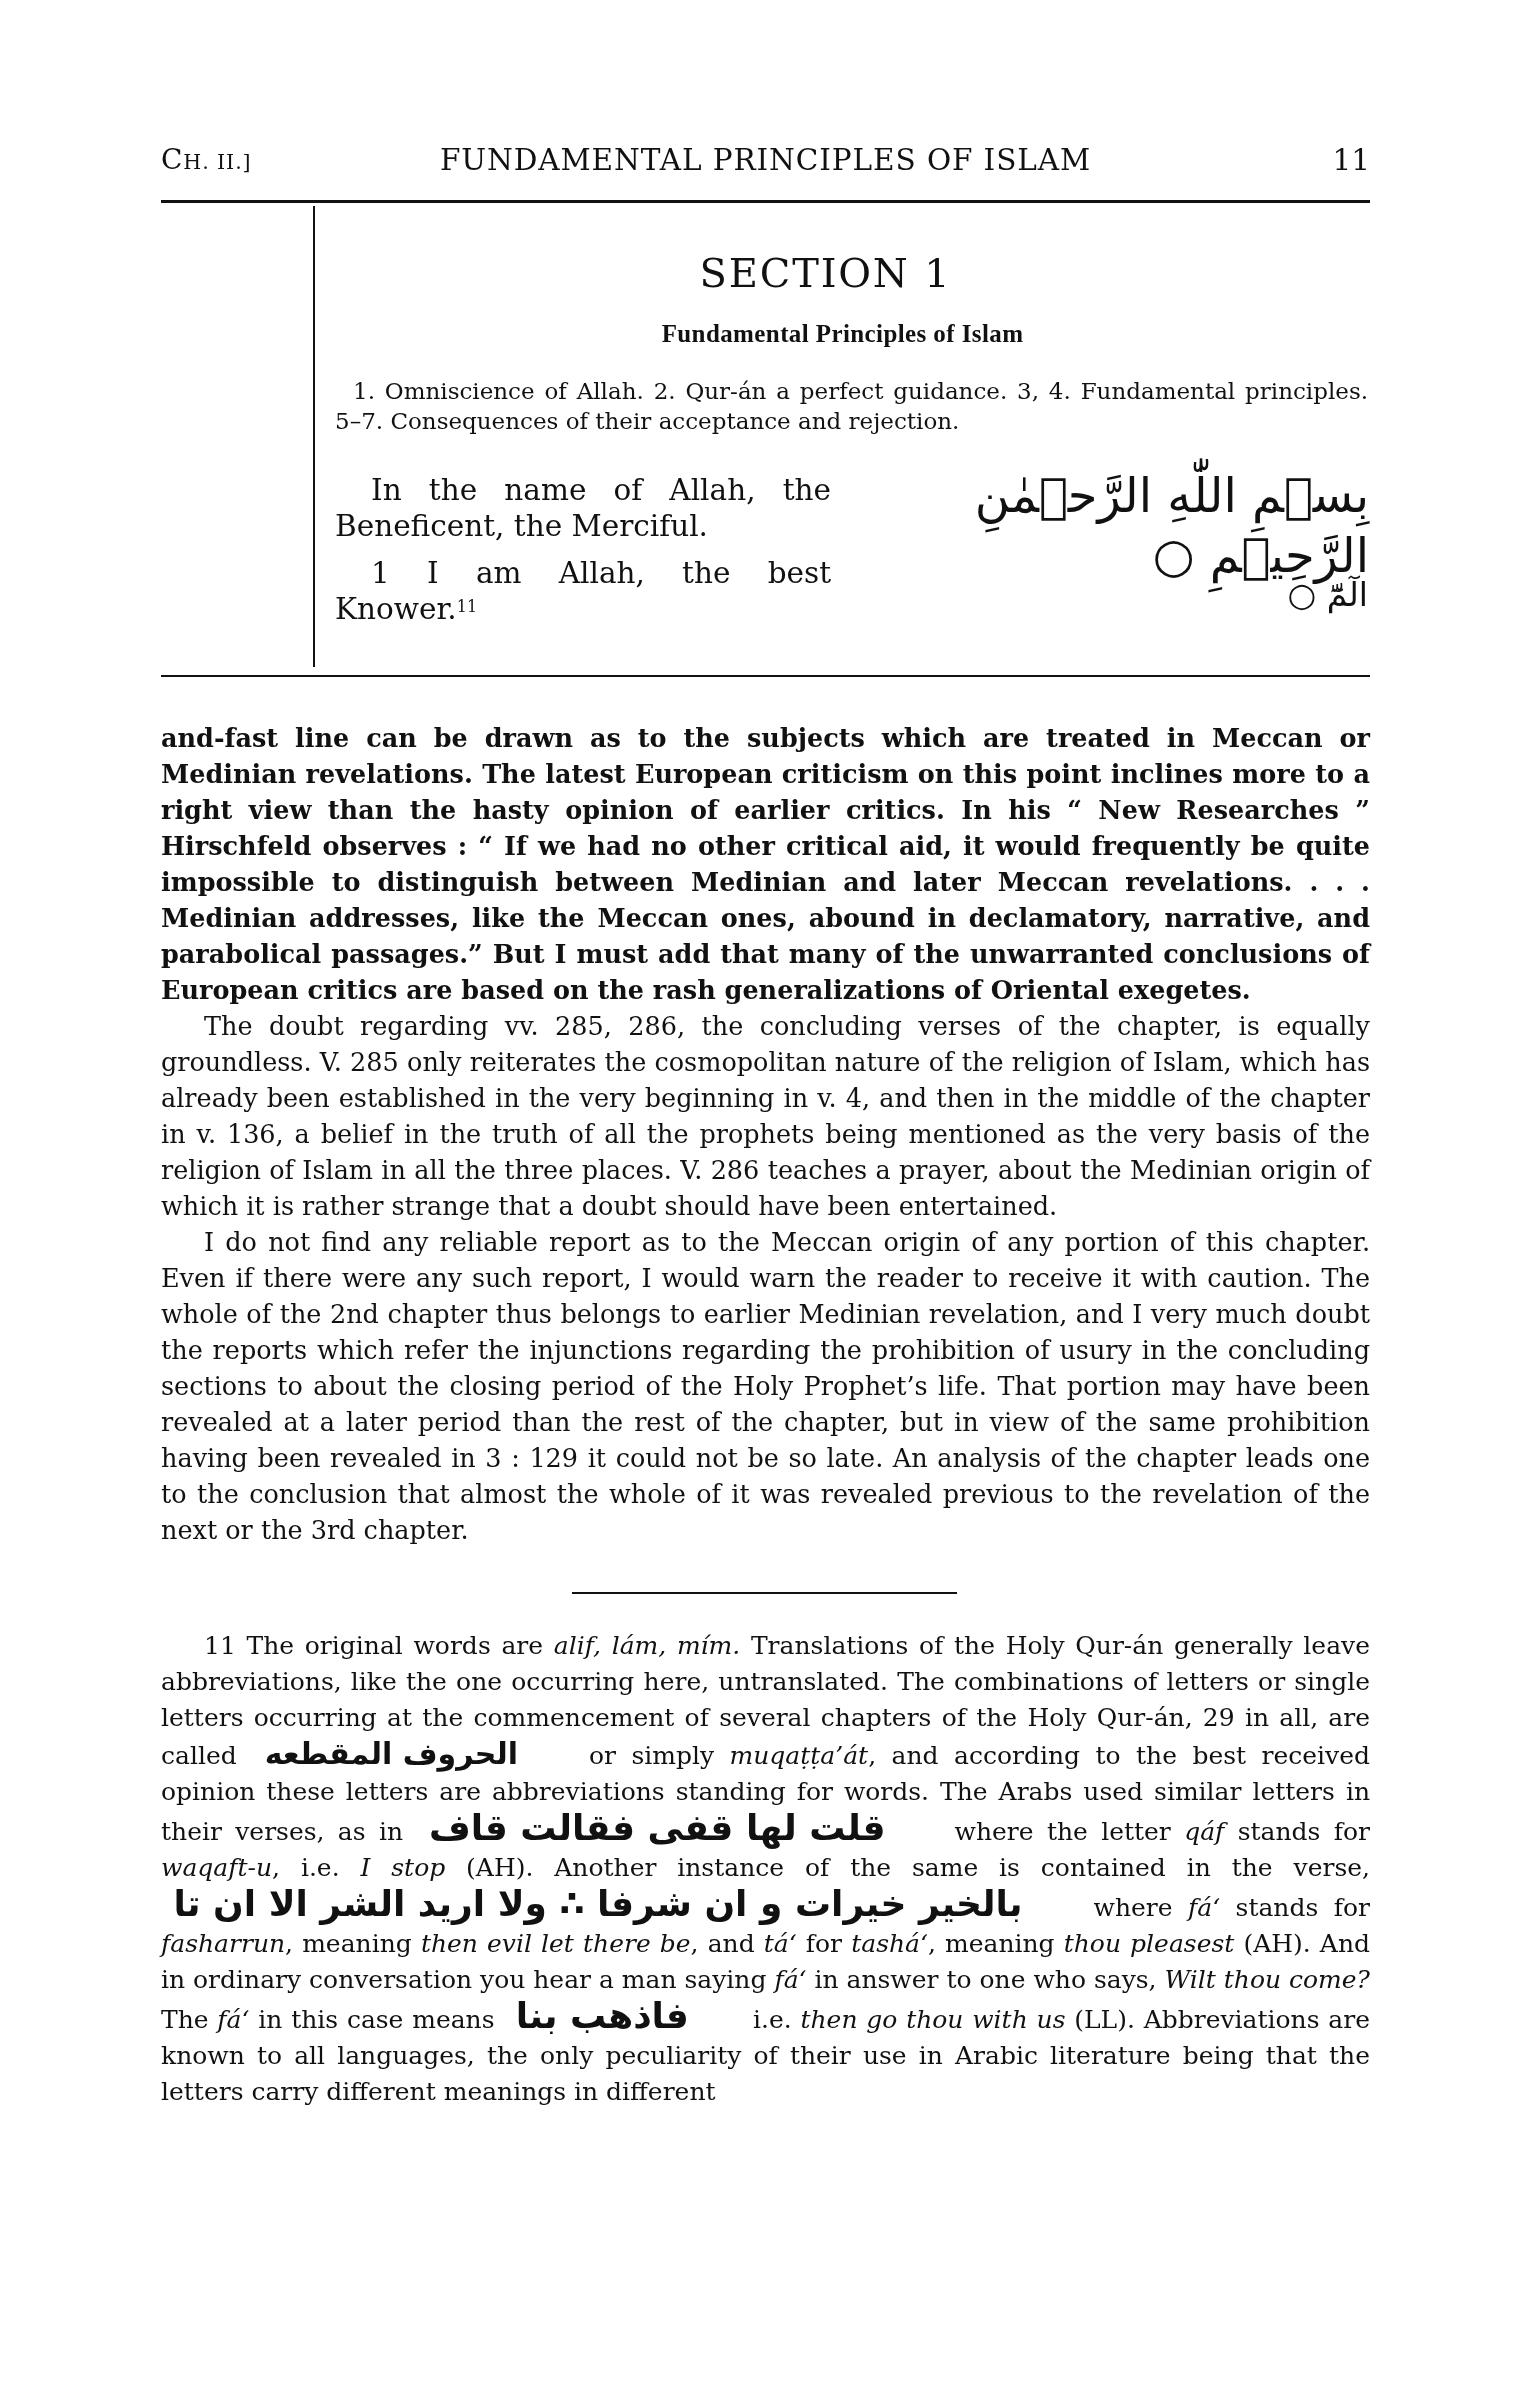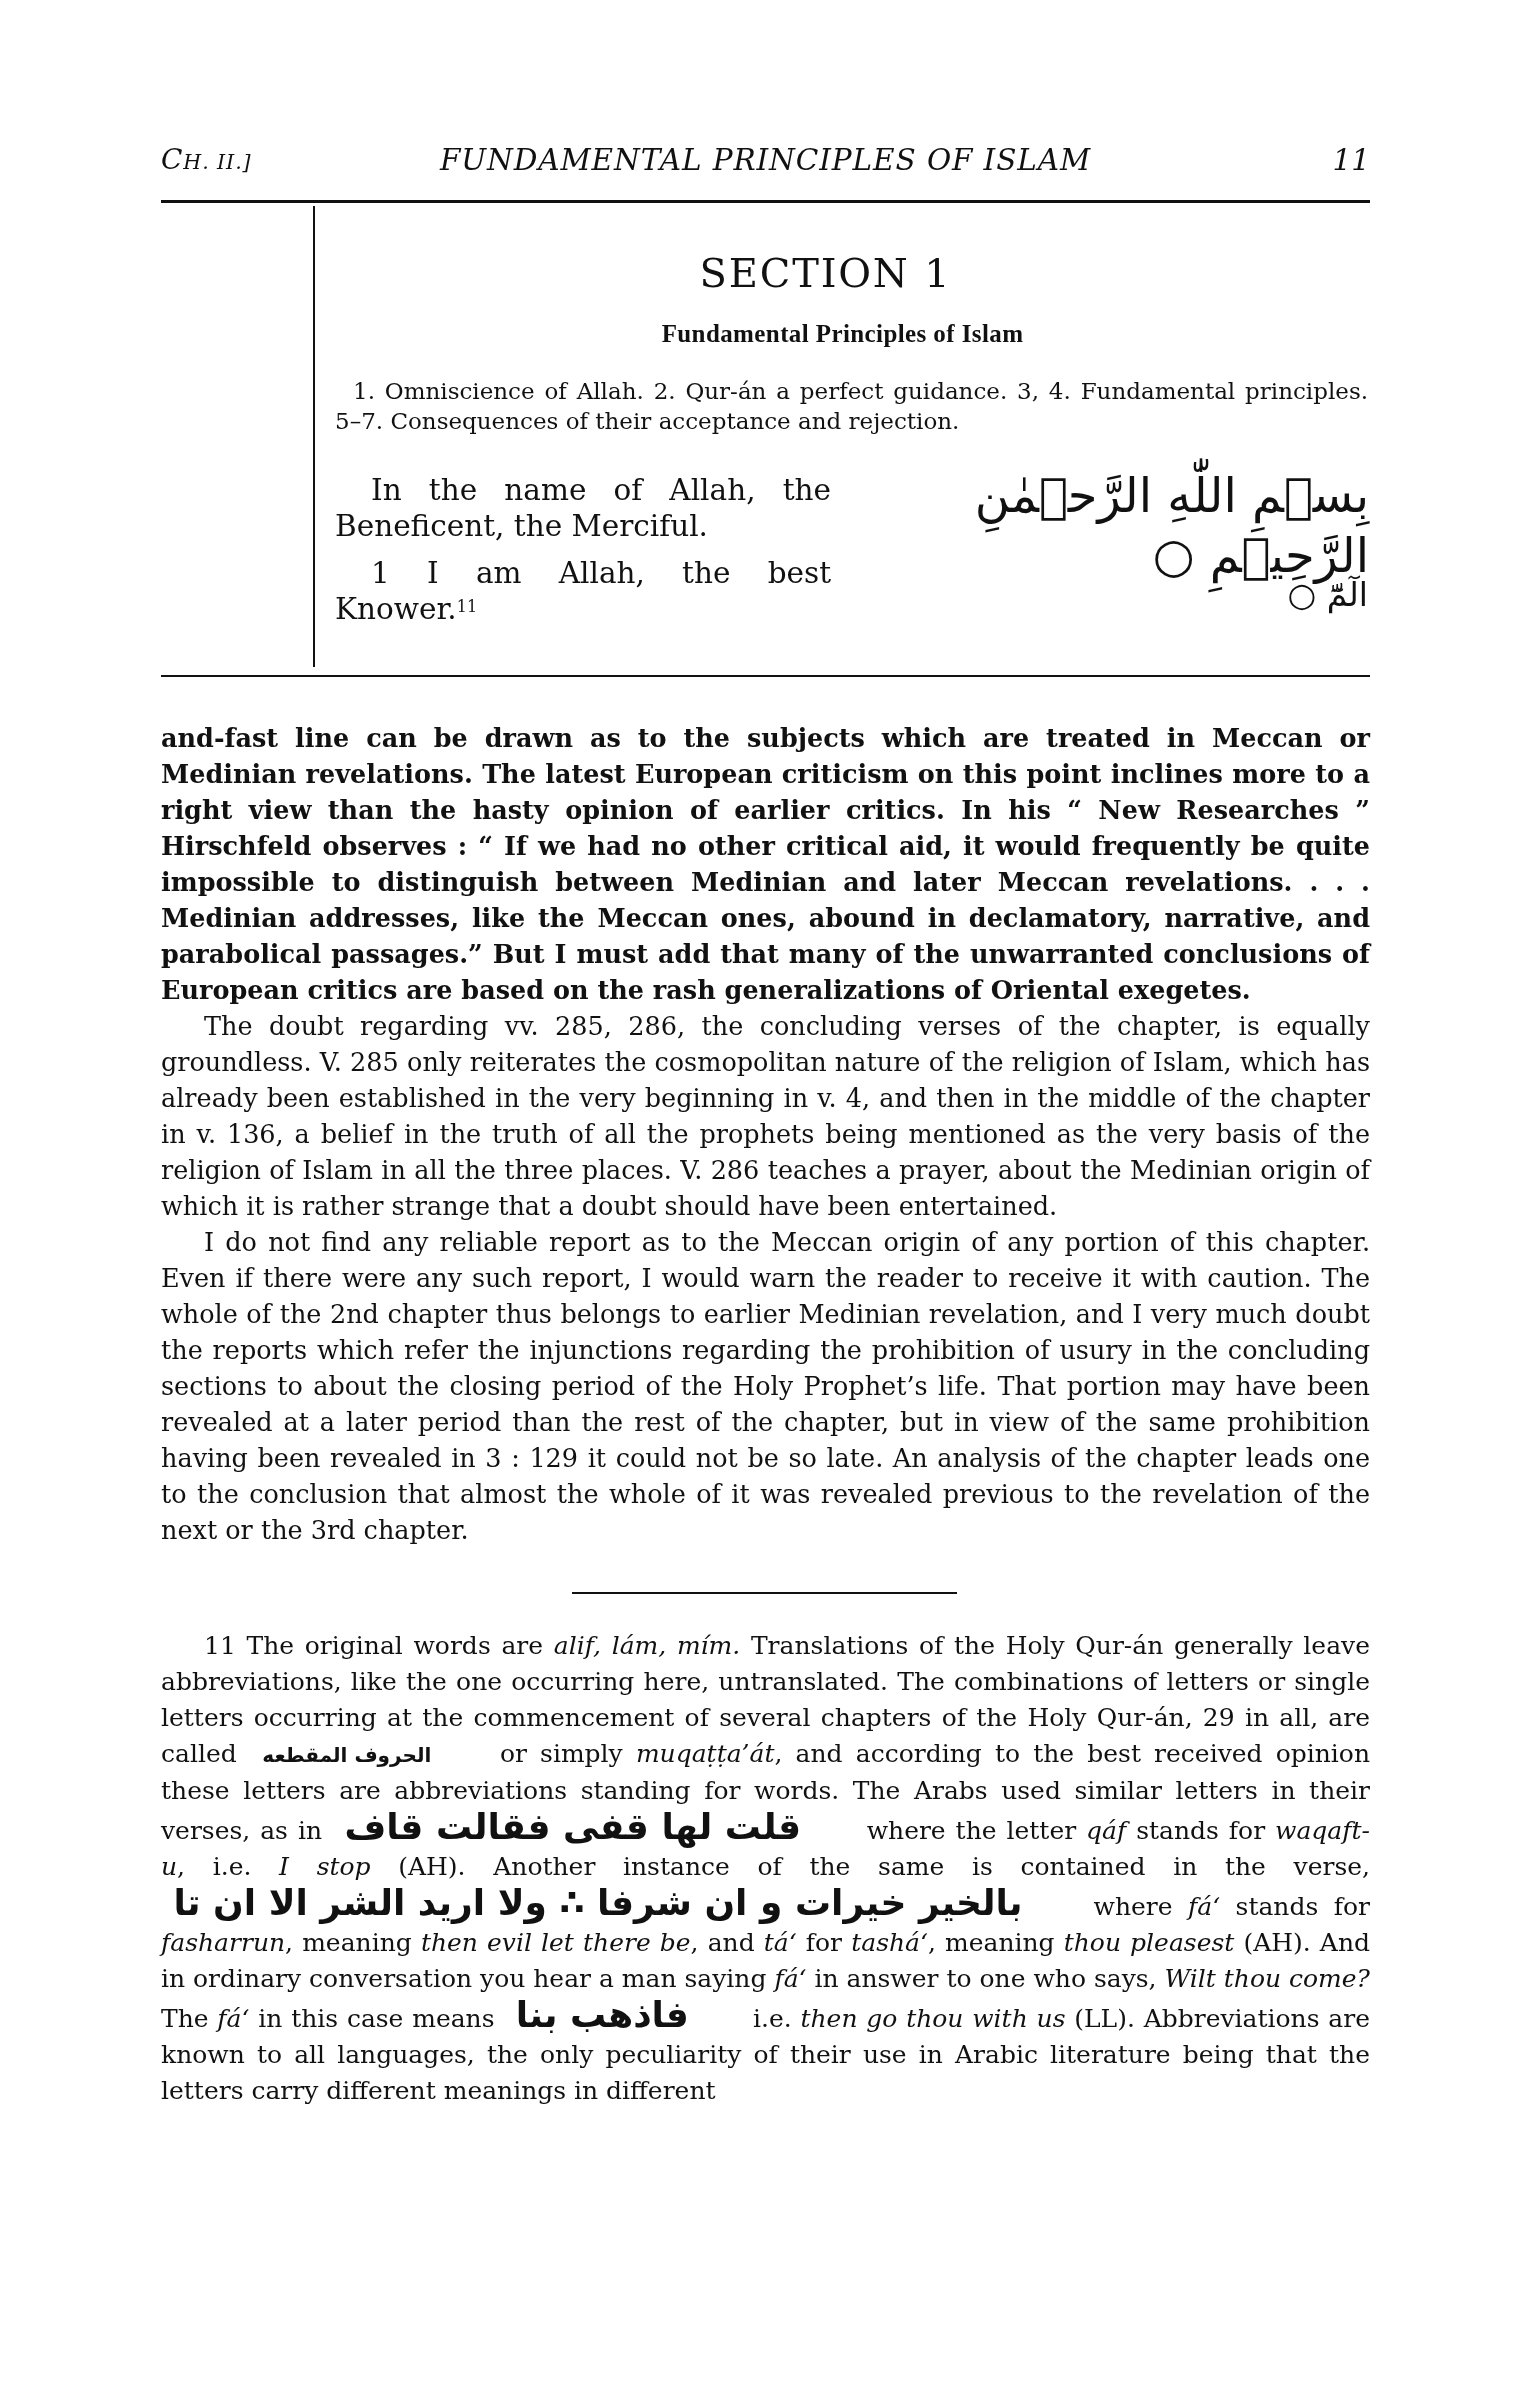--- a/index.html
+++ b/index.html
@@ -1,19 +1,19 @@
 <!DOCTYPE html>
 <html style="font-size:14.3px"><head>
 <meta charset="utf-8">
 <style>
   html, body { margin: 0; padding: 0; background: #ffffff; }
   body { width: 1538px; height: 2401px; position: relative; overflow: hidden;
          font-family: "DejaVu Serif", "Liberation Serif", serif; color: #111111; }
   .abs { position: absolute; }
-  .running-head { top: 143px; left: 161px; width: 1209px; height: 45px; font-style: italic; }
+  .running-head { top: 143px; left: 161px; width: 1209px; height: 45px; }
   .rh-chapter { position: absolute; left: 0; top: 0; font-size: 28px; letter-spacing: 0.9px; }
   .rh-chapter .sc { font-size: 20.6px; }
   .rh-title { position: absolute; left: 0; right: 0; top: 0; text-align: center; font-size: 29.5px; letter-spacing: 0.9px; }
   .rh-page { position: absolute; right: 0; top: 0; font-size: 29.5px; }
   .rule-top { top: 200px; left: 161px; width: 1209px; height: 2.7px; background: #111; }
   .rule-bottom { top: 675px; left: 161px; width: 1209px; height: 1.8px; background: #111; }
   .vrule { top: 206px; left: 313px; width: 1.8px; height: 461px; background: #111; }
   .section-title { top: 250px; left: 298px; width: 1055px; text-align: center; font-size: 40px; letter-spacing: 1.8px; }
   .section-sub { top: 320px; left: 315px; width: 1055px; text-align: center; font-size: 25px; font-weight: bold; font-family: "Liberation Serif", serif; letter-spacing: 0.4px; }
   .section-summary { top: 376px; left: 335px; width: 1033px; font-size: 23px; line-height: 30px; text-align: justify; text-indent: 18px; }
@@ -23,21 +23,21 @@
   .trans sup { font-size: 16px; vertical-align: top; position: relative; top: -1.8px; }
   .arabic { font-family: "DejaVu Sans", sans-serif; direction: rtl; text-align: right; }
   .ar-bismillah { top: 465px; left: 832px; width: 537px; font-size: 48px; line-height: 60px; }
   .ar-alm { top: 563px; left: 1100px; width: 268px; font-size: 33px; line-height: 63px; }
   .body-text { top: 720px; left: 161px; width: 1209px; font-size: 25.5px; line-height: 36px; text-align: justify; }
   .body-text p { margin: 0; text-indent: 43px; }
   .body-text p.cont { text-indent: 0; font-weight: bold; }
   .fn-rule { top: 1592px; left: 572px; width: 385px; height: 1.8px; background: #111; }
   .footnote { top: 1628px; left: 161px; width: 1209px; font-size: 25px; line-height: 36px; text-align: justify; }
   .footnote p { margin: 0; text-indent: 43px; }
-  .footnote .ar-inline { font-family: "DejaVu Sans", sans-serif; font-weight: bold; font-size: 20px; direction: rtl; unicode-bidi: isolate; display: inline-block; padding: 0 12.5px; line-height: 36px; }
+  .footnote .ar-inline { font-family: "DejaVu Sans", sans-serif; font-weight: bold; font-size: 30px; direction: rtl; unicode-bidi: isolate; display: inline-block; padding: 0 12.5px; line-height: 36px; }
   .footnote .ar-big { font-size: 36px; }
   i { font-style: italic; }
 </style>
 </head>
 <body>
 
 <div class="abs running-head">
   <span class="rh-chapter"><span>C</span><span class="sc">H. II.]</span></span>
   <span class="rh-title">FUNDAMENTAL PRINCIPLES OF ISLAM</span>
   <span class="rh-page">11</span>

